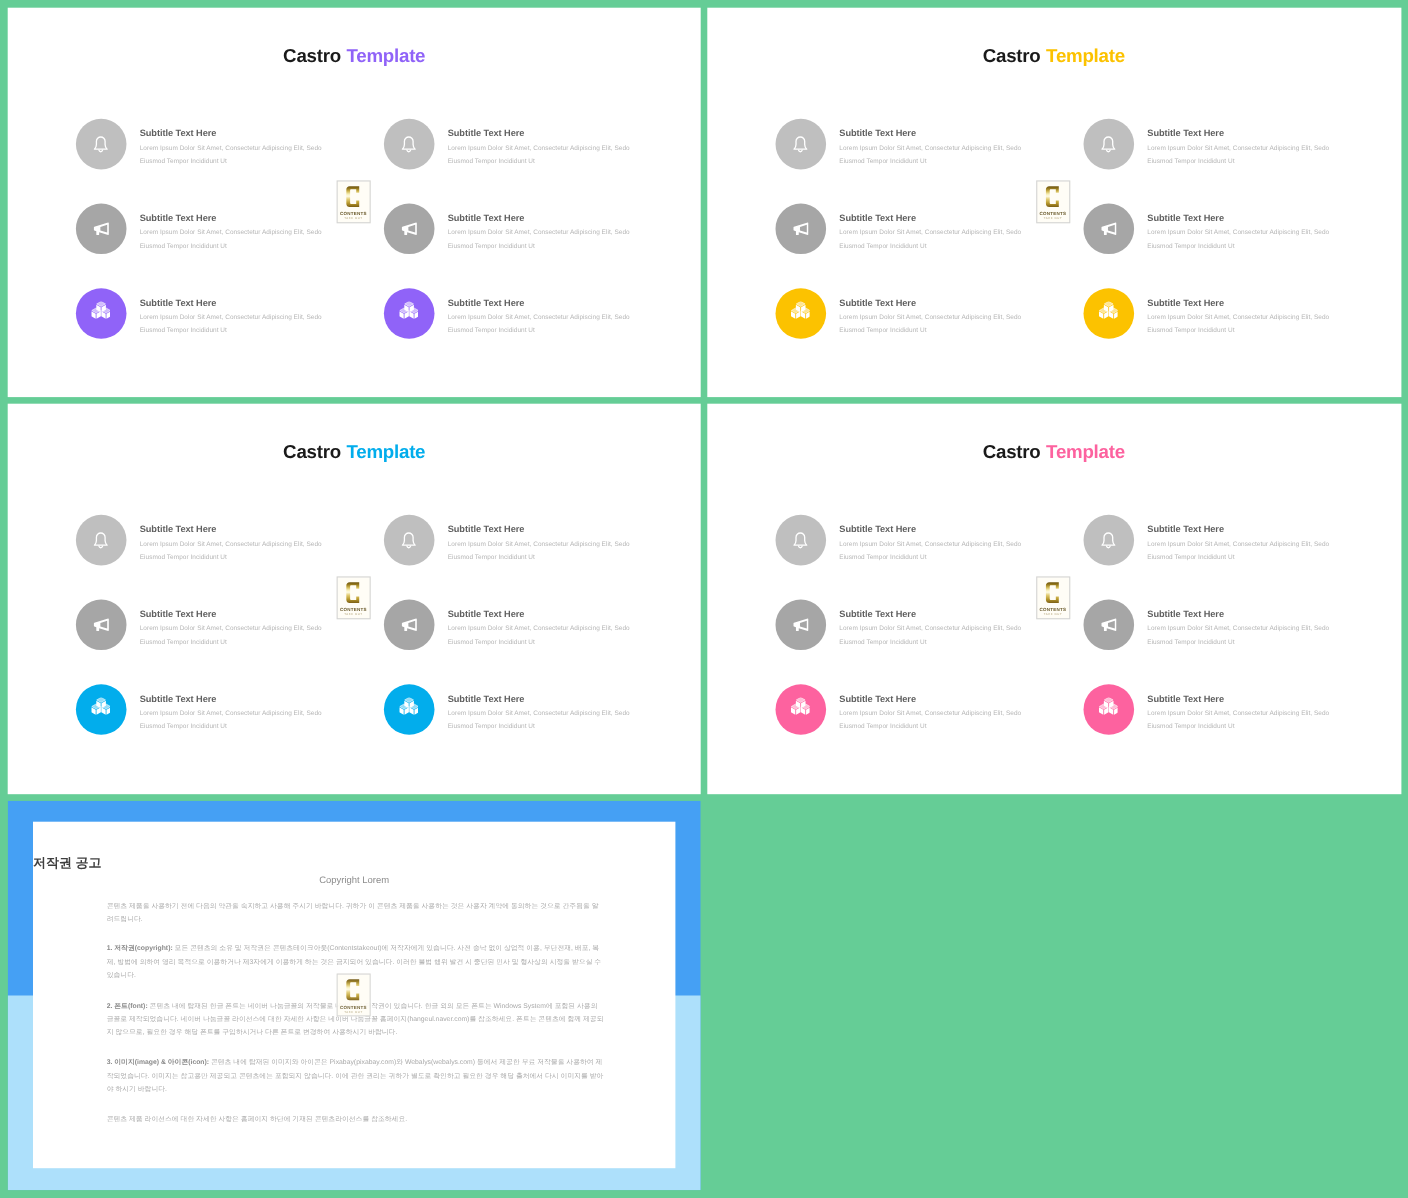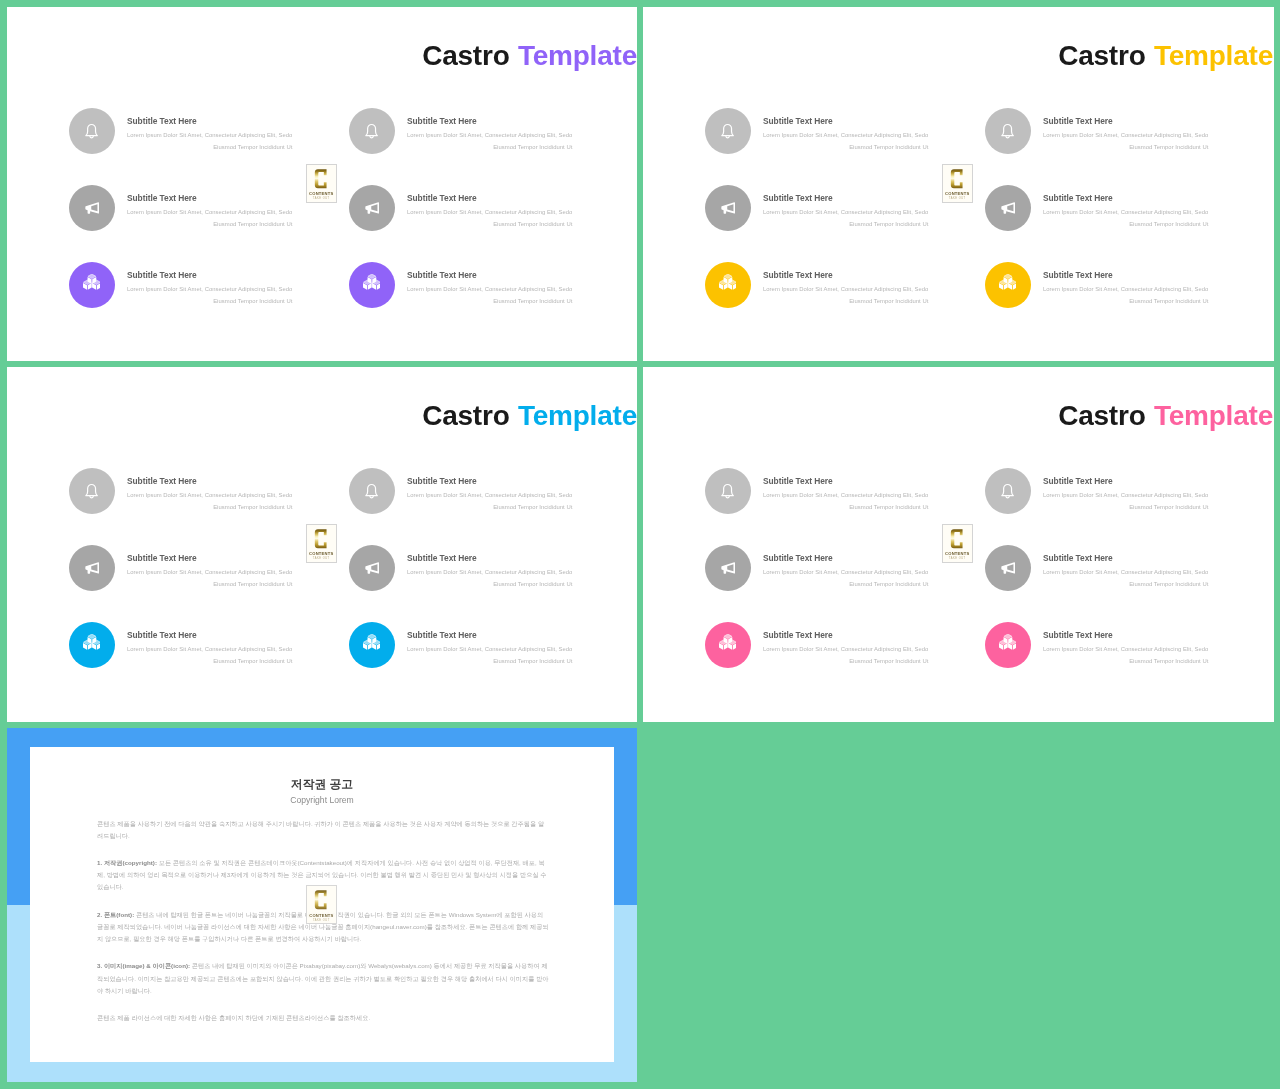--- a/index.html
+++ b/index.html
@@ -9,28 +9,28 @@
        -webkit-font-smoothing:antialiased;}
   .grid{position:absolute;left:0;top:0;width:1280px;height:1089px;}
   .slide{position:absolute;background:#ffffff;overflow:hidden;}
   .s1{left:7px;  top:7px;   width:630px;height:354px;}
   .s2{left:643px;top:7px;   width:631px;height:354px;}
   .s3{left:7px;  top:367px; width:630px;height:355px;}
   .s4{left:643px;top:367px; width:631px;height:355px;}
   .s5{left:7px;  top:728px; width:630px;height:354px;background:transparent;}
 
   
-  .title{position:absolute;left:0;top:34.8px;width:630px;text-align:right;
-         font-size:28px;font-weight:700;letter-spacing:-0.22px;line-height:1;
+  .title{position:absolute;left:0;top:34.8px;width:630px;text-align:center;
+         font-size:17px;font-weight:700;letter-spacing:-0.22px;line-height:1;
          white-space:nowrap;}
   .title .t-black{color:#1a1a1a;}
   .title .t-accent{margin-left:.30em;}
 
   
-  .feat{position:absolute;width:280px;height:60px;text-align:right;}
+  .feat{position:absolute;width:280px;height:60px;}
   .circle{position:absolute;left:0;top:0;width:46px;height:46px;border-radius:50%;
           display:flex;align-items:center;justify-content:center;}
   .circle svg{display:block;}
   .ftext{position:absolute;left:58.5px;top:0px;width:230px;}
   .fhead{font-size:8.4px;font-weight:700;color:#5f5f5f;letter-spacing:-0.05px;
          line-height:1;margin:0;position:absolute;top:9.0px;white-space:nowrap;}
   .fbodywrap{position:absolute;top:21.0px;left:0;}
   .fbody{font-size:5.88px;color:#b6b6b6;line-height:12px;letter-spacing:.035px;
          margin:0;white-space:nowrap;}
 
@@ -43,21 +43,21 @@
   .logo .lcw svg{display:block;}
   .logo .l1{font-family:"Liberation Sans",sans-serif;font-size:4.1px;font-weight:700;
             color:#6a5a2c;letter-spacing:.22px;margin-top:2.6px;line-height:1;}
   .logo .l2{font-family:"Liberation Sans",sans-serif;font-size:2.6px;color:#b4a67c;
             letter-spacing:.5px;margin-top:1.8px;line-height:1;}
 
   
   .cpframe{position:absolute;left:0;top:0;width:630px;height:354px;background:#45a0f4;}
   .cpframe .lower{position:absolute;left:0;top:177px;width:630px;height:177px;background:#ade0fb;}
   .cpdoc{position:absolute;left:23px;top:19px;width:584px;height:315px;background:#fff;}
-  .cp-h1{position:absolute;left:0;top:32.3px;width:584px;text-align:center;
+  .cp-h1{position:absolute;left:0;top:32.3px;width:584px;text-align:left;
          font-size:11.8px;font-weight:700;color:#3f3f3f;line-height:1;}
   .cp-h2{position:absolute;left:0;top:49.3px;width:584px;text-align:center;
          font-size:8.6px;color:#8c8c8c;line-height:1;}
   .cp-body{position:absolute;left:67px;top:70.5px;width:452px;
            font-size:6.2px;color:#a9a9a9;line-height:12.2px;letter-spacing:.01px;}
   .cp-body p{margin:0 0 15.1px 0;}
   .cp-body p:last-child{margin-bottom:0;}
   .cp-body b{color:#8a8a8a;font-weight:700;}
   .cp-logo{left:275.6px;top:137.9px;opacity:.93;}
 </style>

